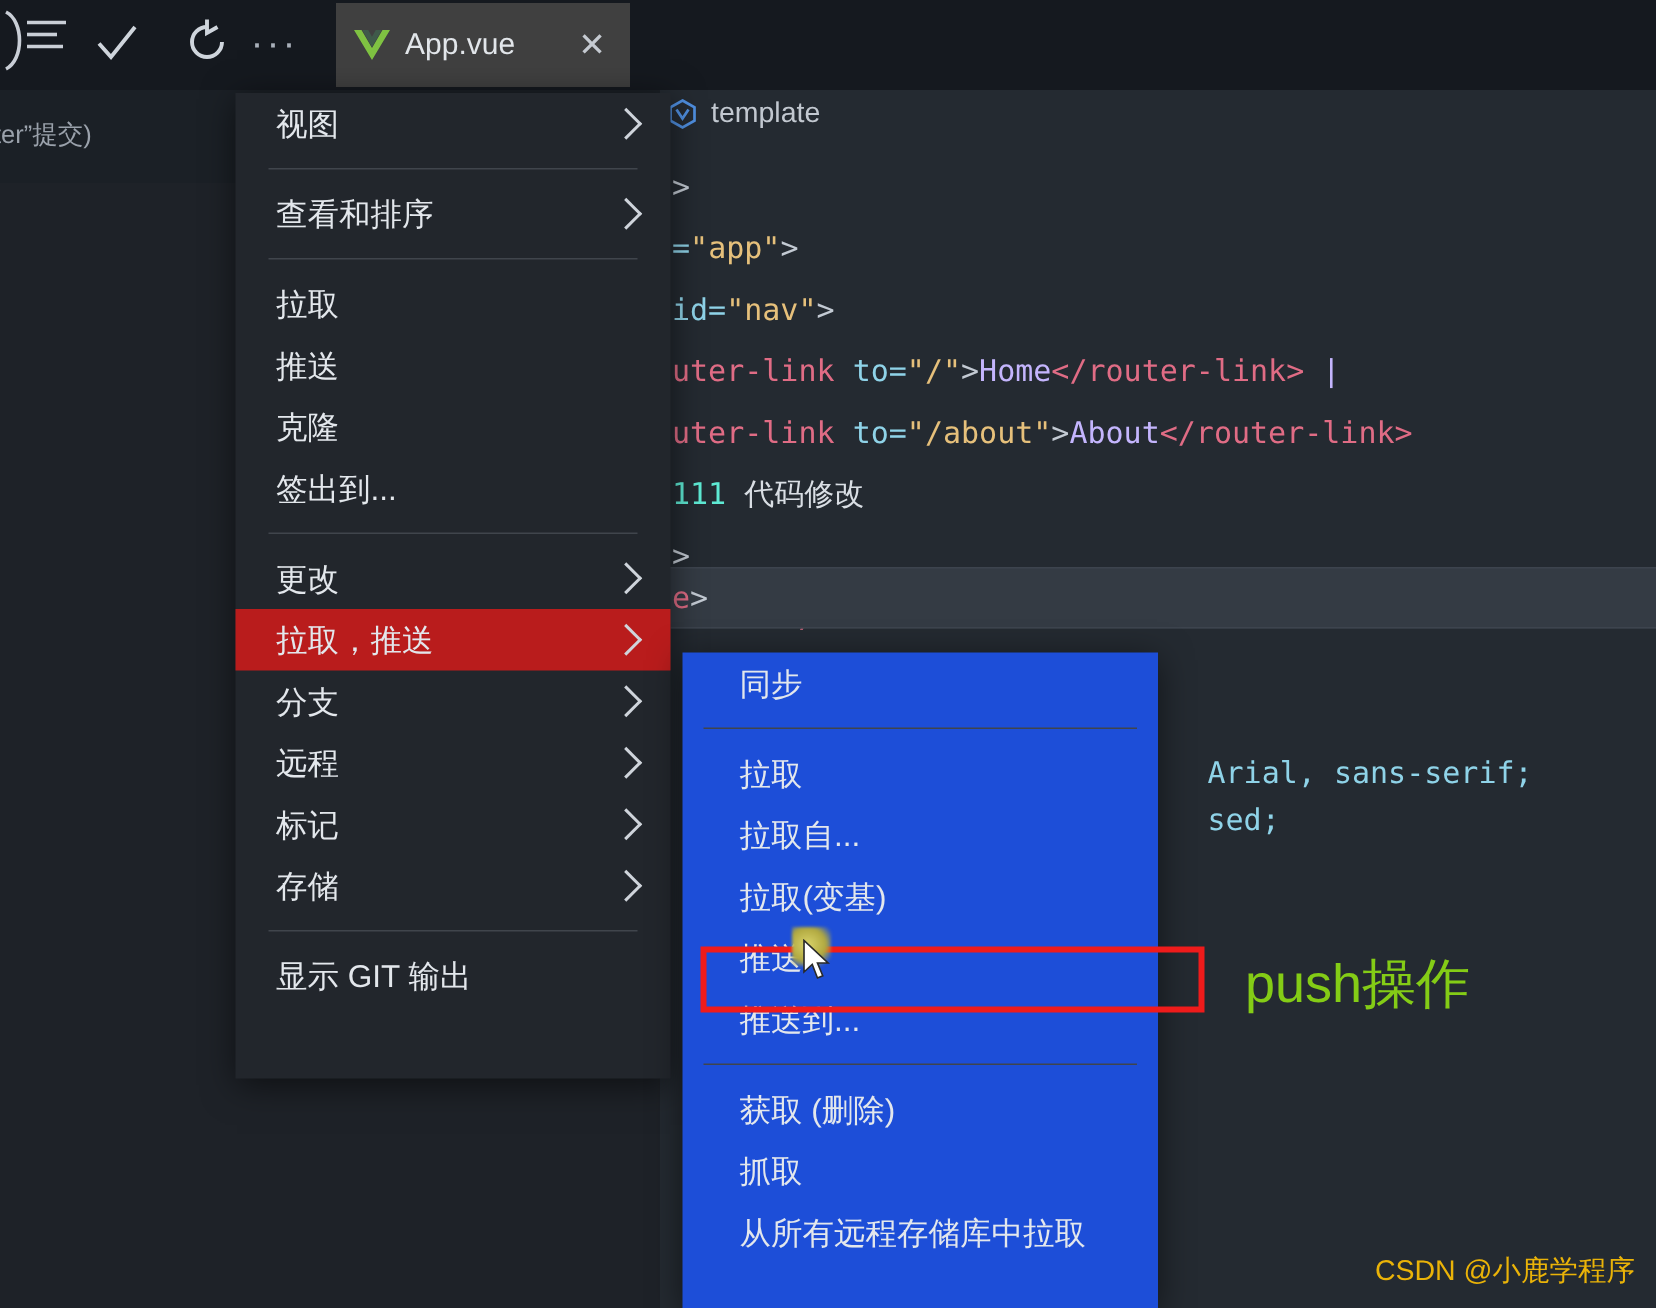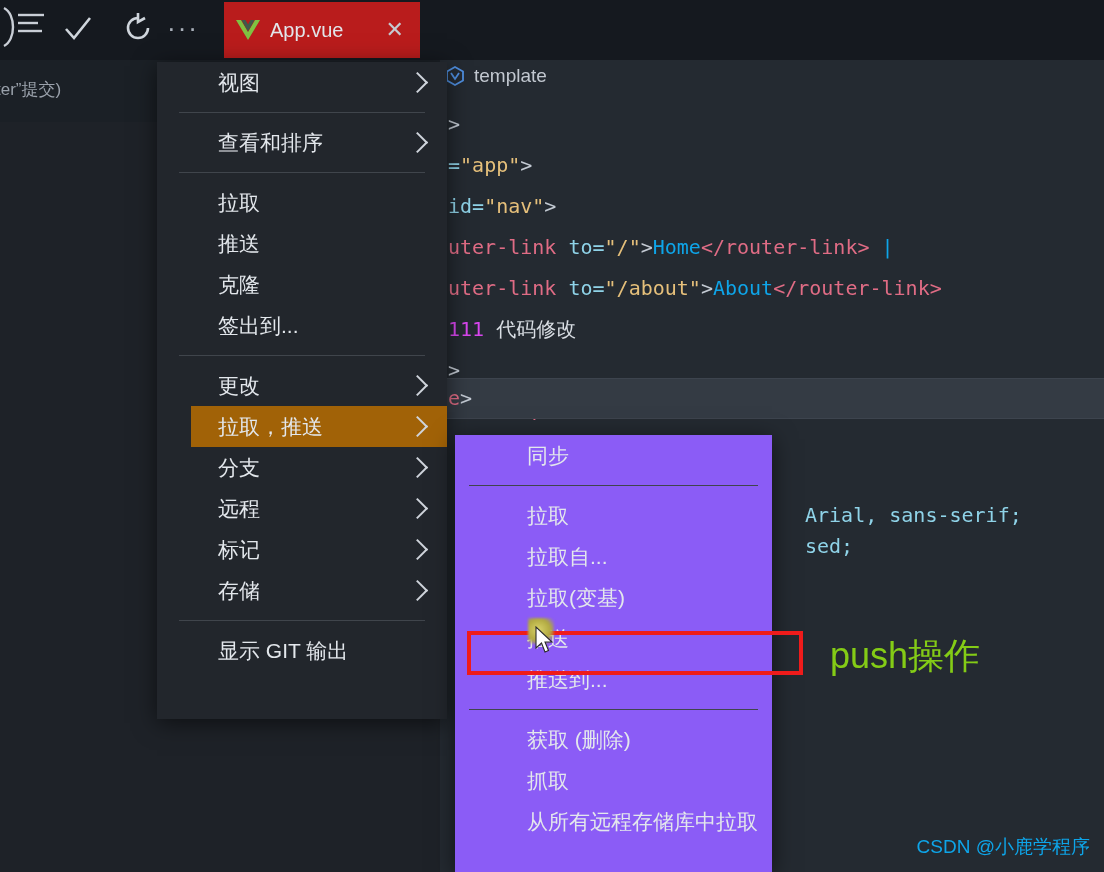--- a/index.html
+++ b/index.html
@@ -39,21 +39,21 @@
   .ic-check { position: absolute; left: 60px; top: 10px; width: 36px; height: 36px; }
   .ic-refresh { position: absolute; left: 120px; top: 10px; width: 36px; height: 36px; }
   .ic-dots { position: absolute; left: 165px; top: 10px; width: 36px; height: 36px;
              font-size: 26px; letter-spacing: 2px; color: #a9b0ba; }
 
   
   .tab {
     position: absolute;
     left: 224px; top: 2px;
     width: 196px; height: 56px;
-    background: #b91c1c;
+    background: #404040;
     display: flex;
     align-items: center;
     padding: 0 12px;
     box-sizing: border-box;
     gap: 10px;
   }
   .tab-vue-icon { width: 24px; height: 22px; flex: 0 0 auto; }
   .tab-title {
     font-size: 20px;
     color: #e2e6ea;
@@ -126,26 +126,26 @@
     font-family: "DejaVu Sans Mono", "Liberation Mono", monospace;
     font-size: 20px;
     white-space: pre;
   }
 
   
   .t-tag    { color: #e06c85; }
   .t-attr   { color: #8fd3e8; }
   .t-str    { color: #e6c07b; }
   .t-punct  { color: #c3cad3; }
-  .t-txt    { color: #0ea5e9; }
+  .t-txt    { color: #c4b5fd; }
   .t-cjk    { color: #d9dee4; }
   .t-sel    { color: #7ec699; }
   .t-prop   { color: #e06c85; }
   .t-val    { color: #8fd3e8; }
-  .t-num    { color: #d946ef; }
+  .t-num    { color: #5eead4; }
 
   
   .code-lower {
     position: absolute;
     left: 0; top: 714px;
     width: 664px; height: 158px;
     background: #242a31;
     font-family: "DejaVu Sans Mono", "Liberation Mono", monospace;
     font-size: 21px;
     line-height: 47px;
@@ -170,44 +170,43 @@
     font-size: 21px;
     color: #e3e7ec;
   }
   .mi {
     position: relative;
     height: 41px;
     display: flex;
     align-items: center;
     padding: 0 18px 0 27px;
     box-sizing: border-box;
-    margin-left: 34px;
   }
   .mi .label { flex: 1 1 auto; white-space: nowrap; }
-  .mi.hl { background: #a16207; }
+  .mi.hl { background: #b91c1c; }
   .chev {
     width: 13px; height: 13px;
     border-right: 2.4px solid #cfd4db;
     border-top: 2.4px solid #cfd4db;
     transform: rotate(45deg);
     margin-right: 4px;
     flex: 0 0 auto;
   }
   .sep {
     height: 1px;
     background: #40454c;
     margin: 9px 22px 9px 22px;
   }
 
   
   .menu-sub {
     position: absolute;
     left: 455px; top: 435px;
     width: 317px; height: 437px;
-    background: #8b5cf6;
+    background: #1d4ed8;
     box-shadow: 0 4px 22px rgba(0,0,0,.55);
     font-size: 21px;
     color: #e3e7ec;
   }
   .menu-sub .mi { padding-left: 38px; height: 41px; }
   .menu-sub .sep { margin: 9px 14px 9px 14px; }
 
   
   .red-box {
     position: absolute;
@@ -238,21 +237,21 @@
     background: radial-gradient(ellipse at 40% 45%, #d9d36a 0%, #b0a83f 55%, rgba(90,86,30,0) 85%);
     filter: blur(1px);
   }
   .cursor-arrow { position: absolute; left: 10px; top: 8px; }
 
   
   .watermark {
     position: absolute;
     right: 14px; bottom: 12px;
     font-size: 19px;
-    color: #0ea5e9;
+    color: #eab308;
     white-space: nowrap;
   }
 </style>
 </head>
 <body>
 
 <div id="app-root">
 
   <div class="toolbar">
     <div class="tb-icon ic-lines">

